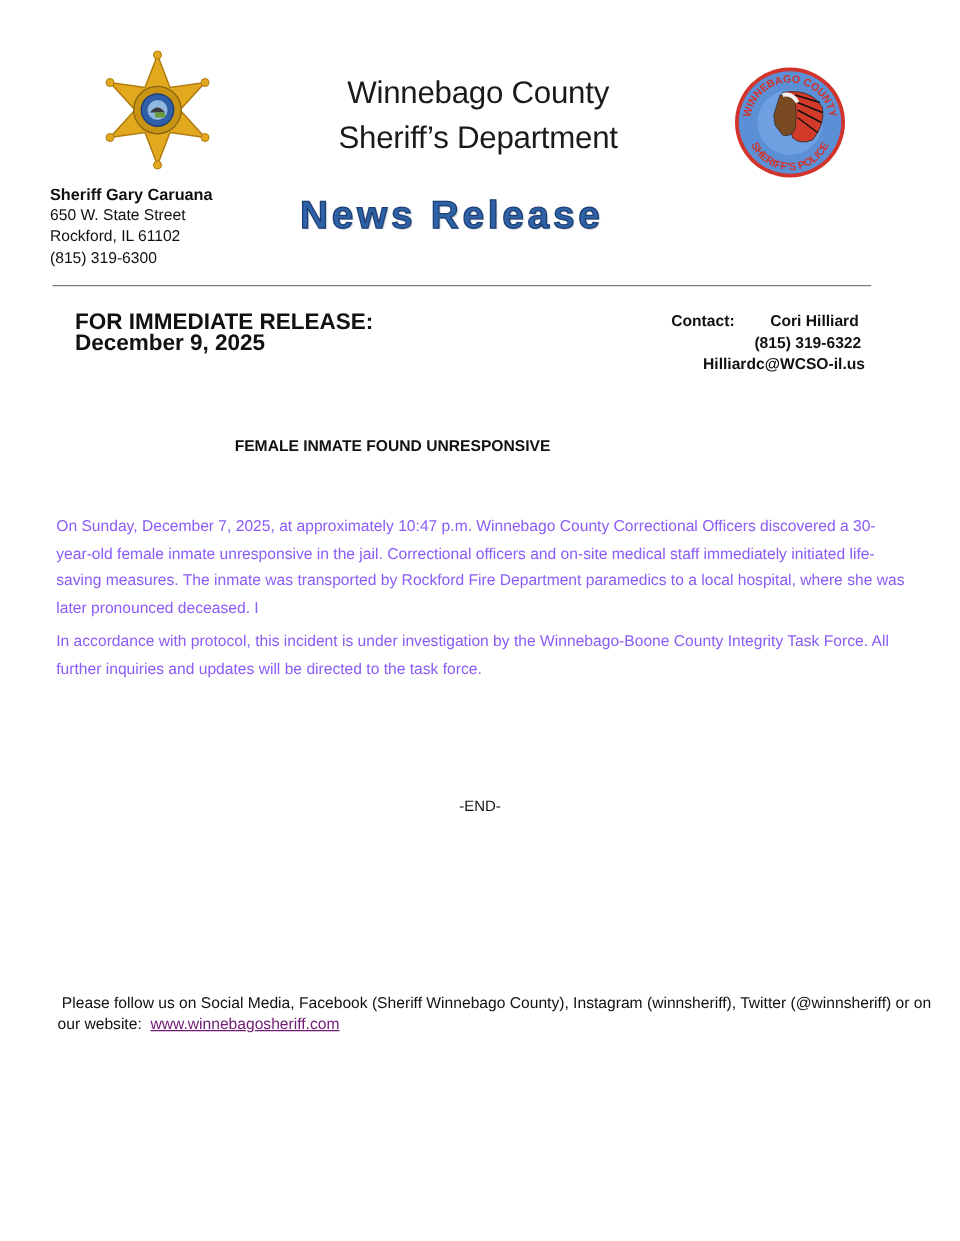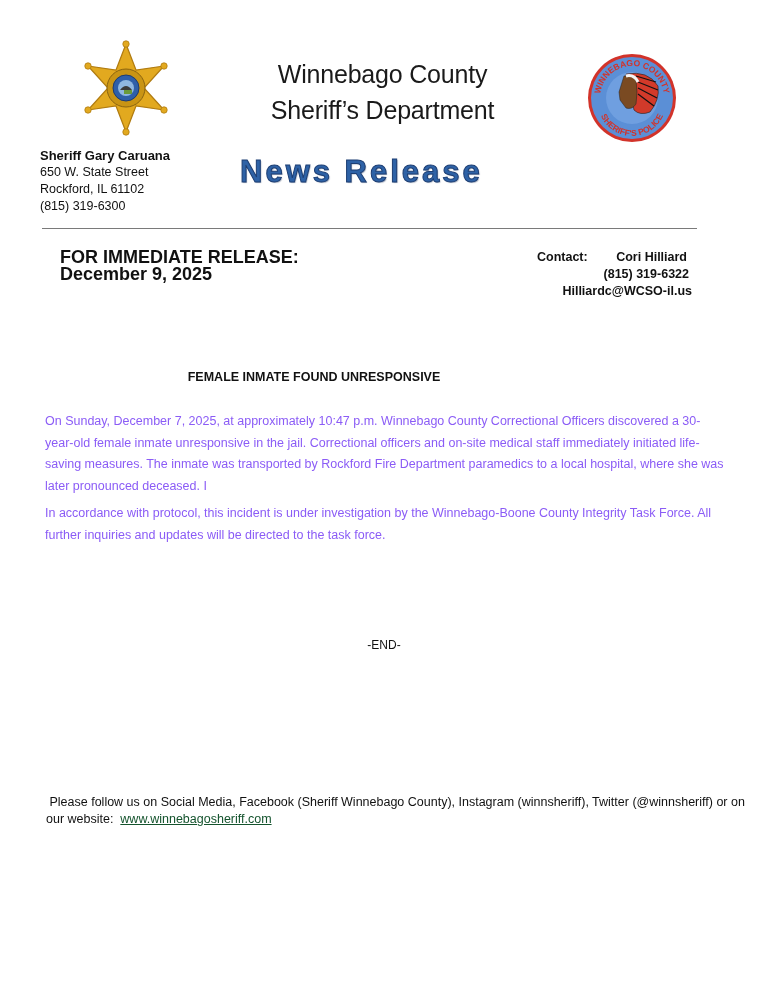--- a/index.html
+++ b/index.html
@@ -74,21 +74,21 @@
     .contact-right {
       left: 560px; top: 249px; width: 132px;
       font-size: 12.5px; font-weight: bold; line-height: 17px;
       text-align: right;
     }
     .contact-right .name-line { padding-right: 5px; }
     .contact-right .phone-line { padding-right: 3px; }
 
     
     .headline {
-      left: 0; top: 370px; width: 628px;
+      left: 0; top: 350px; width: 628px;
       text-align: center;
       font-size: 12.5px; font-weight: bold;
     }
 
     
     .body-text {
       left: 45px; width: 680px;
       font-size: 12.5px;
       line-height: 21.5px;
       color: #8b5cf6;
@@ -101,21 +101,21 @@
       left: 0; top: 638px; width: 768px;
       text-align: center;
       font-size: 12px;
     }
 
     .footer {
       left: 46px; top: 794px; width: 700px;
       font-size: 12.5px; line-height: 17px;
     }
     .footer a {
-      color: #14532d;
+      color: #701a75;
       text-decoration: underline;
     }
   </style>
 </head>
 <body>
 
 <div class="abs star-badge">
   <svg width="84" height="96" viewBox="0 0 84 96">
     <polygon points="42,4 52,30 80,26 60,48 80,70 52,66 42,92 32,66 4,70 24,48 4,26 32,30" fill="#e2a91f" stroke="#b07b10" stroke-width="1.2"></polygon>
     <circle cx="42" cy="4" r="3.2" fill="#e2a91f" stroke="#b07b10" stroke-width="0.8"></circle>

